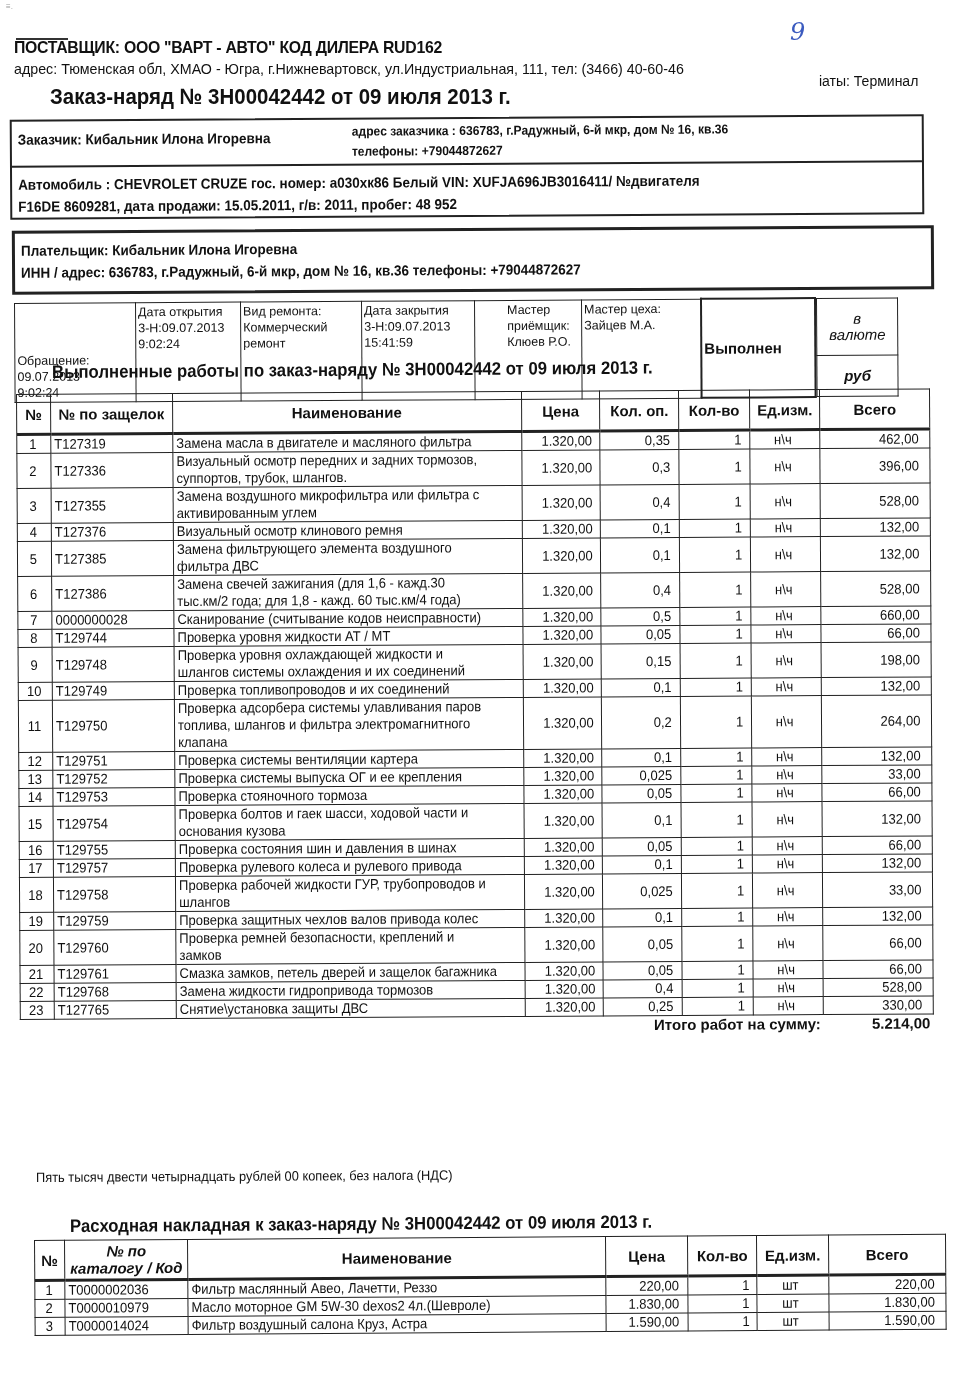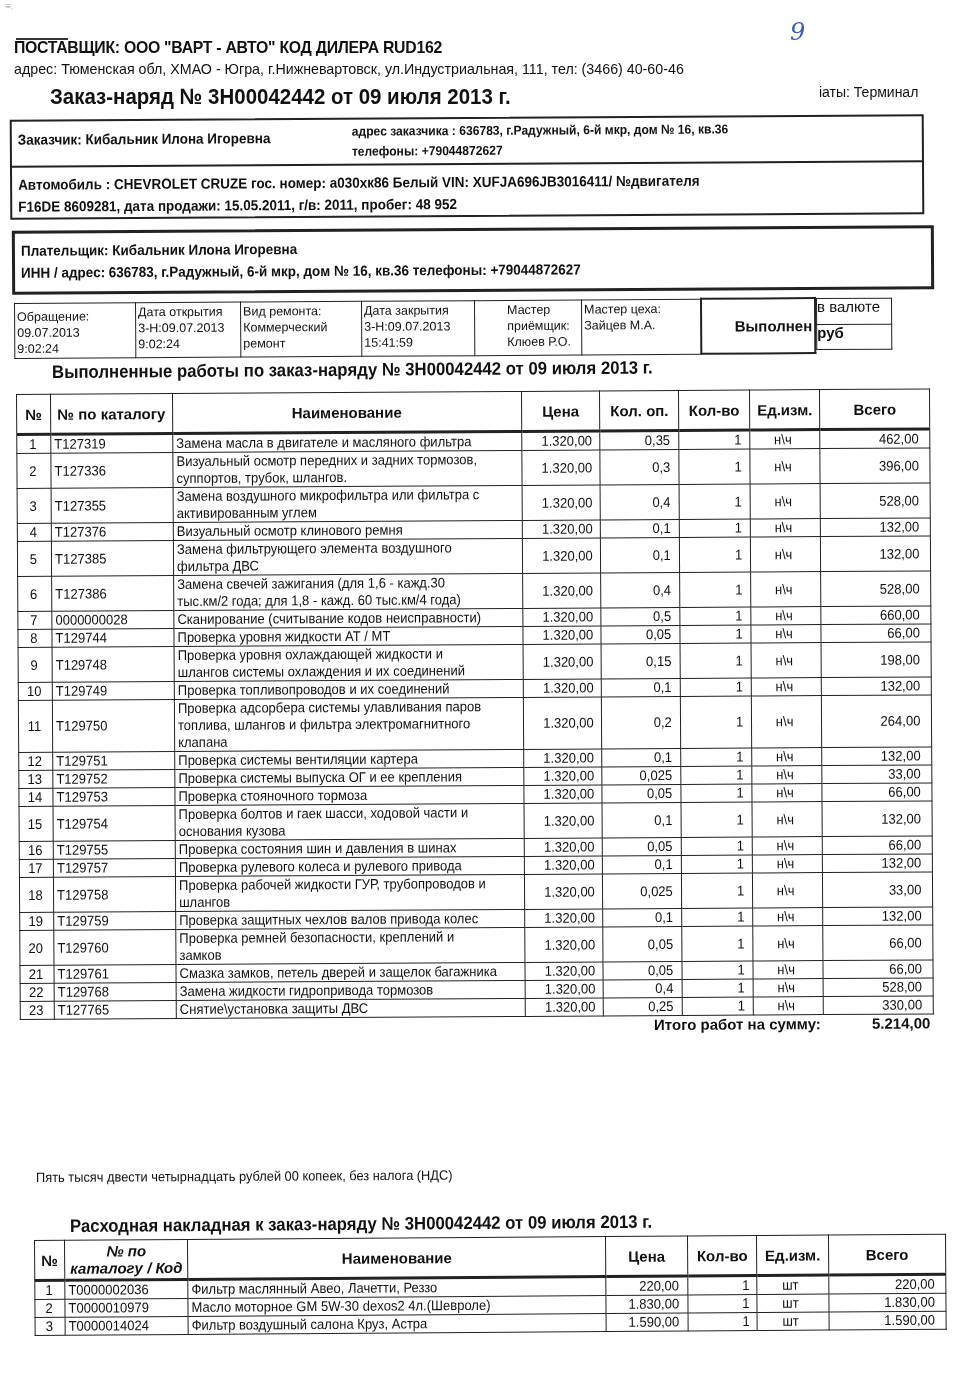--- a/index.html
+++ b/index.html
@@ -2,38 +2,38 @@
 <html><head>
 <meta charset="utf-8">
 <style>
   html, body { margin:0; padding:0; background:#ffffff; }
   body { width:960px; height:1375px; position:relative; overflow:hidden; font-family:"Liberation Sans", sans-serif; color:#111; }
   .abs { position:absolute; }
   .supplier { left:14px; top:38px; font-size:17px; font-weight:bold; letter-spacing:-0.3px; transform:scaleX(0.93); transform-origin:left top; }
   .supplier-line { left:16px; top:38px; width:52px; height:2px; background:#333; }
   .address { left:14px; top:60px; font-size:15px; transform:scaleX(0.95); transform-origin:left top; }
   .order-title { left:50px; top:84px; font-size:22px; font-weight:bold; transform:scaleX(0.93); transform-origin:left top; }
-  .payment-note { left:810px; top:84px; font-size:14px;padding-left:9px; }
+  .payment-note { left:810px; top:73px; font-size:14px;padding-left:9px; }
   .handnote { left:790px; top:18px; font-size:24px; color:#3b5bbf; font-family:"DejaVu Serif", serif; font-style:italic; }
   .tiny-mark { left:6px; top:2px; font-size:8px; color:#999; }
 
   .box { border:2px solid #222; box-sizing:border-box; }
   .customer-box { left:10px; top:117px; width:914px; height:100px; transform:rotate(-0.35deg); }
   .customer-row1 { position:absolute; left:0; top:0; right:0; height:44px; border-bottom:2px solid #222; }
   .cust-label { position:absolute; left:6px; top:10px; font-size:14.5px; font-weight:bold; transform:scaleX(0.93); transform-origin:left top; }
   .cust-addr { position:absolute; left:340px; top:2px; font-size:13px; font-weight:bold; line-height:20px; transform:scaleX(0.93); transform-origin:left top; }
   .car-text { position:absolute; left:6px; top:52px; font-size:14.5px; font-weight:bold; line-height:22px; transform:scaleX(0.93); transform-origin:left top; width:980px; }
 
   .payer-box { left:12px; top:228px; width:922px; height:64px; transform:rotate(-0.35deg); border-width:3px; }
   .payer-text { position:absolute; left:6px; top:6px; font-size:14.5px; font-weight:bold; line-height:22px; transform:scaleX(0.93); transform-origin:left top; width:980px; }
 
   .info-table { left:14px; top:302px; border-collapse:collapse; transform:rotate(-0.35deg); transform-origin:left top; }
   .info-table td { border:1.5px solid #222; font-size:12.5px; vertical-align:top; padding:1px 2px; line-height:16px; }
-  .status-cell { font-size:15px !important; font-weight:bold; text-align:right; vertical-align:middle !important; border-width:2.5px !important;margin-top:24px; }
-  .cur-cell { font-size:15px !important; text-align:left; padding:0 !important; }
+  .status-cell { font-size:15px !important; font-weight:bold; text-align:left; vertical-align:middle !important; border-width:2.5px !important;margin-top:24px; }
+  .cur-cell { font-size:15px !important; text-align:center; padding:12px !important;font-style:italic; }
 
   .section-title { font-size:18px; font-weight:bold; transform:scaleX(0.93) rotate(-0.4deg); transform-origin:left top; }
   .works-title { left:52px; top:362px; }
   .parts-title { left:70px; top:1216px; }
 
   table.grid { border-collapse:collapse; }
   table.grid th, table.grid td { border:1.5px solid #222; font-size:14px; padding:0 3px; line-height:17px; }
   table.grid th { font-weight:bold; font-size:15px; text-align:center; }
   .works { left:16px; top:394px; width:914px; transform:rotate(-0.35deg); transform-origin:left top; }
   .works td.n { text-align:center; width:26px; }
@@ -136,21 +136,21 @@
   </tr>
 </tbody>
   </table>
 
 <div class="abs section-title works-title">Выполненные работы по заказ-наряду № 3Н00042442 от 09 июля 2013 г.</div>
 
 <table class="abs grid works" id="works-table">
   <thead>
     <tr class="hdr">
       <th>№</th>
-      <th style="width:112px;">№ по каталогу</th>
+      <th style="width:112px;">№ по защелок</th>
       <th style="width:334px;">Наименование</th>
       <th style="width:70px;">Цена</th>
       <th style="width:70px;">Кол. оп.</th>
       <th style="width:62px;">Кол-во</th>
       <th style="width:62px;">Ед.изм.</th>
       <th style="width:100px;">Всего</th>
     </tr>
   </thead>
   <tbody id="works-body">
       <tr>

